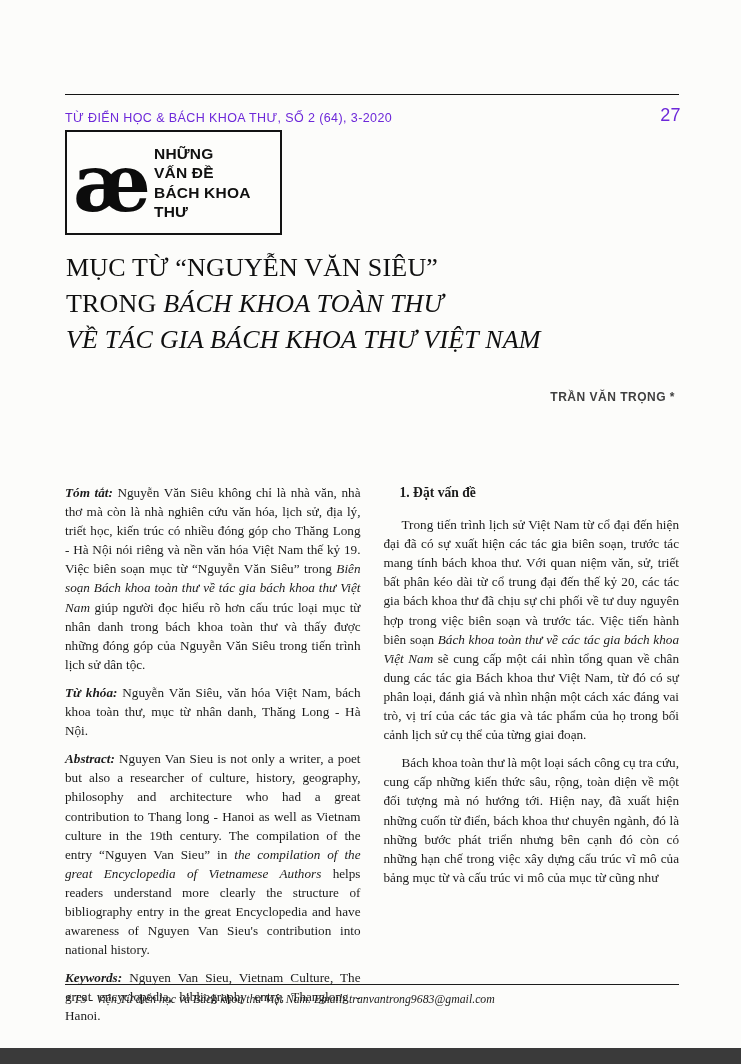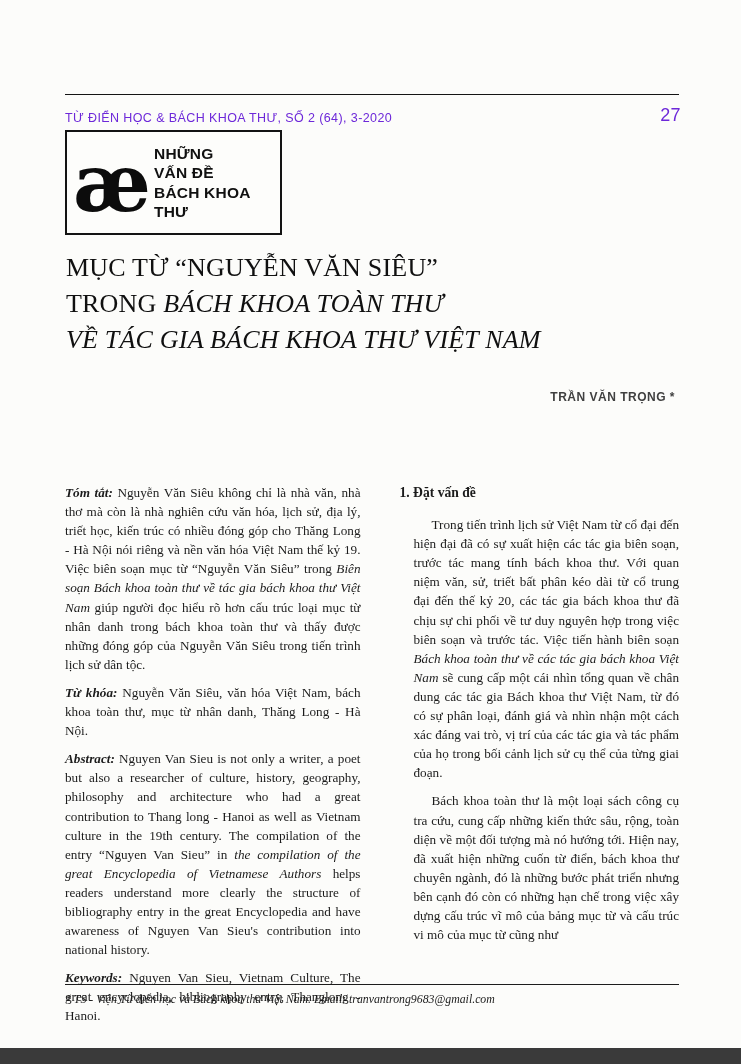--- a/index.html
+++ b/index.html
@@ -52,21 +52,21 @@
   }
   .col {
     flex:1 1 0; font-size:13.2px; line-height:19.1px;
     text-align:justify; color:#1b1b1b;
   }
   .para { margin-bottom:9px; }
   .lbl { font-weight:700; font-style:italic; }
   .sec-heading {
     font-size:13.6px; font-weight:700; padding-left:16px; margin-bottom:13px;
   }
-  .indent { text-indent:18px;margin-left:30px; }
+  .indent { text-indent:18px; }
   .footnote {
     position:absolute; top:984px; left:65px; right:62px;
     border-top:1.6px solid #1c1c1c; padding-top:7px;
     font-size:11.8px; font-style:italic; color:#1c1c1c;
   }
   .scan-bar {
     position:absolute; left:0; right:0; bottom:0; height:16px;
     background:#3a3a3a;
   }
   i { font-style:italic; }

